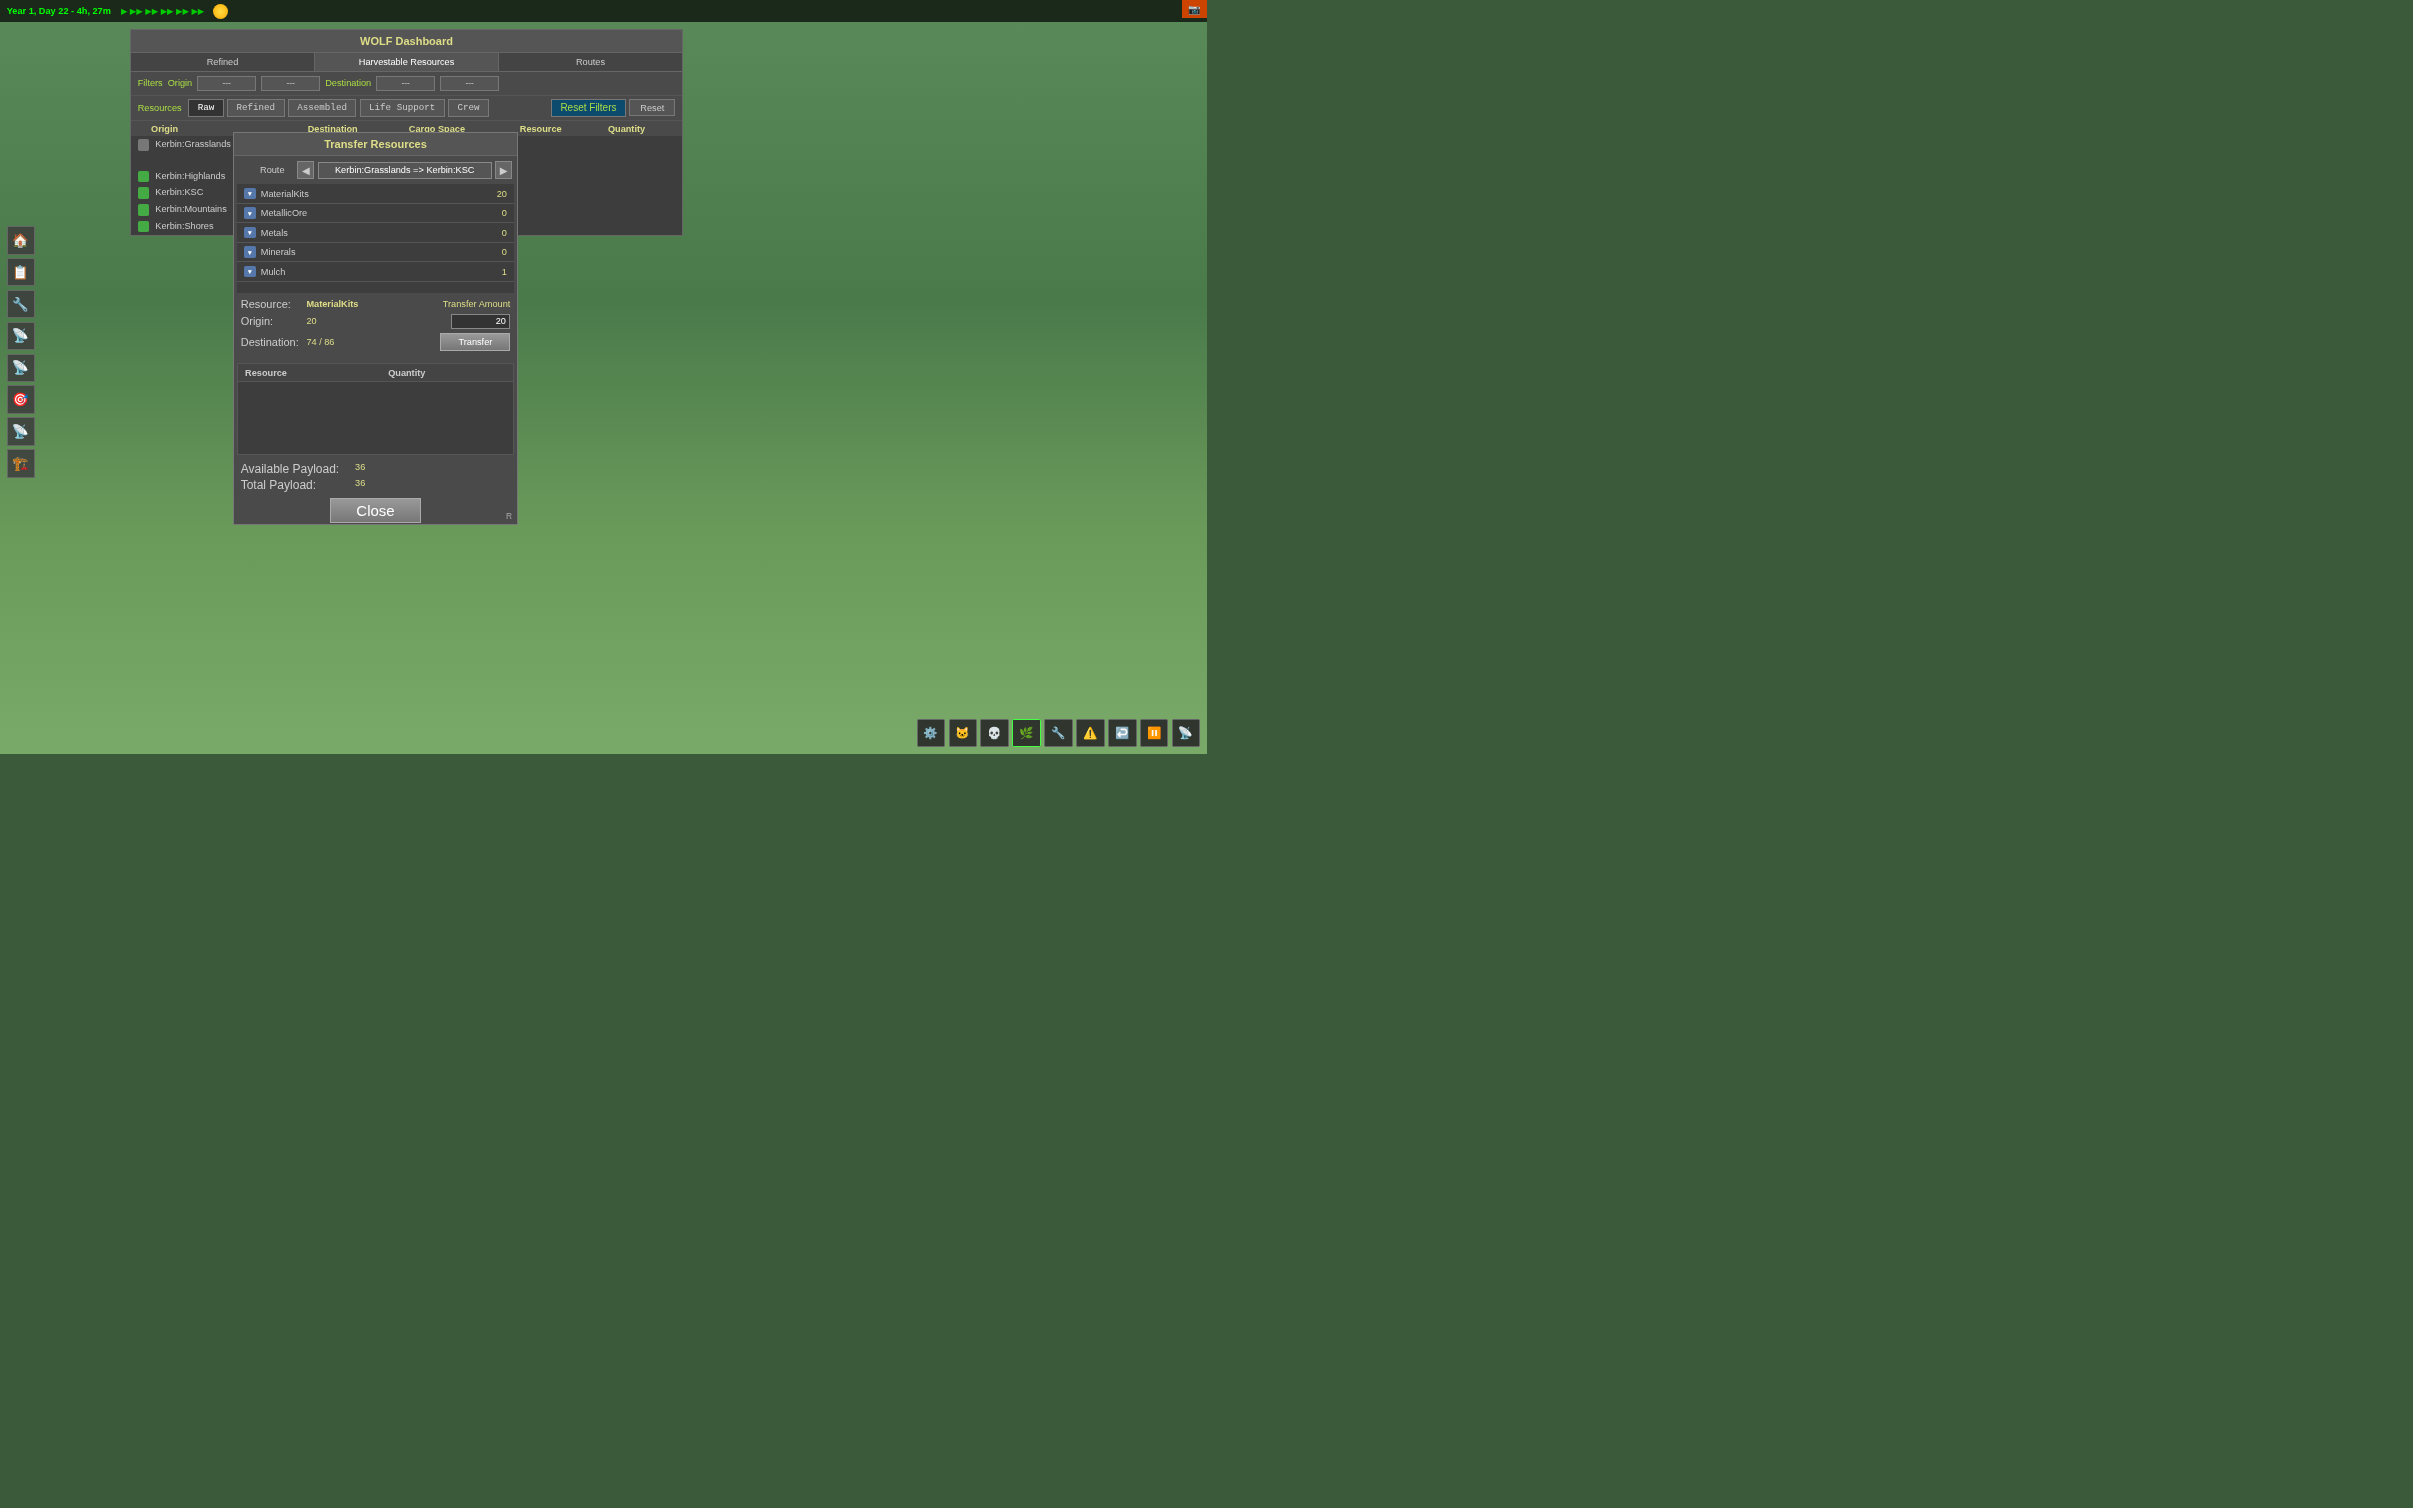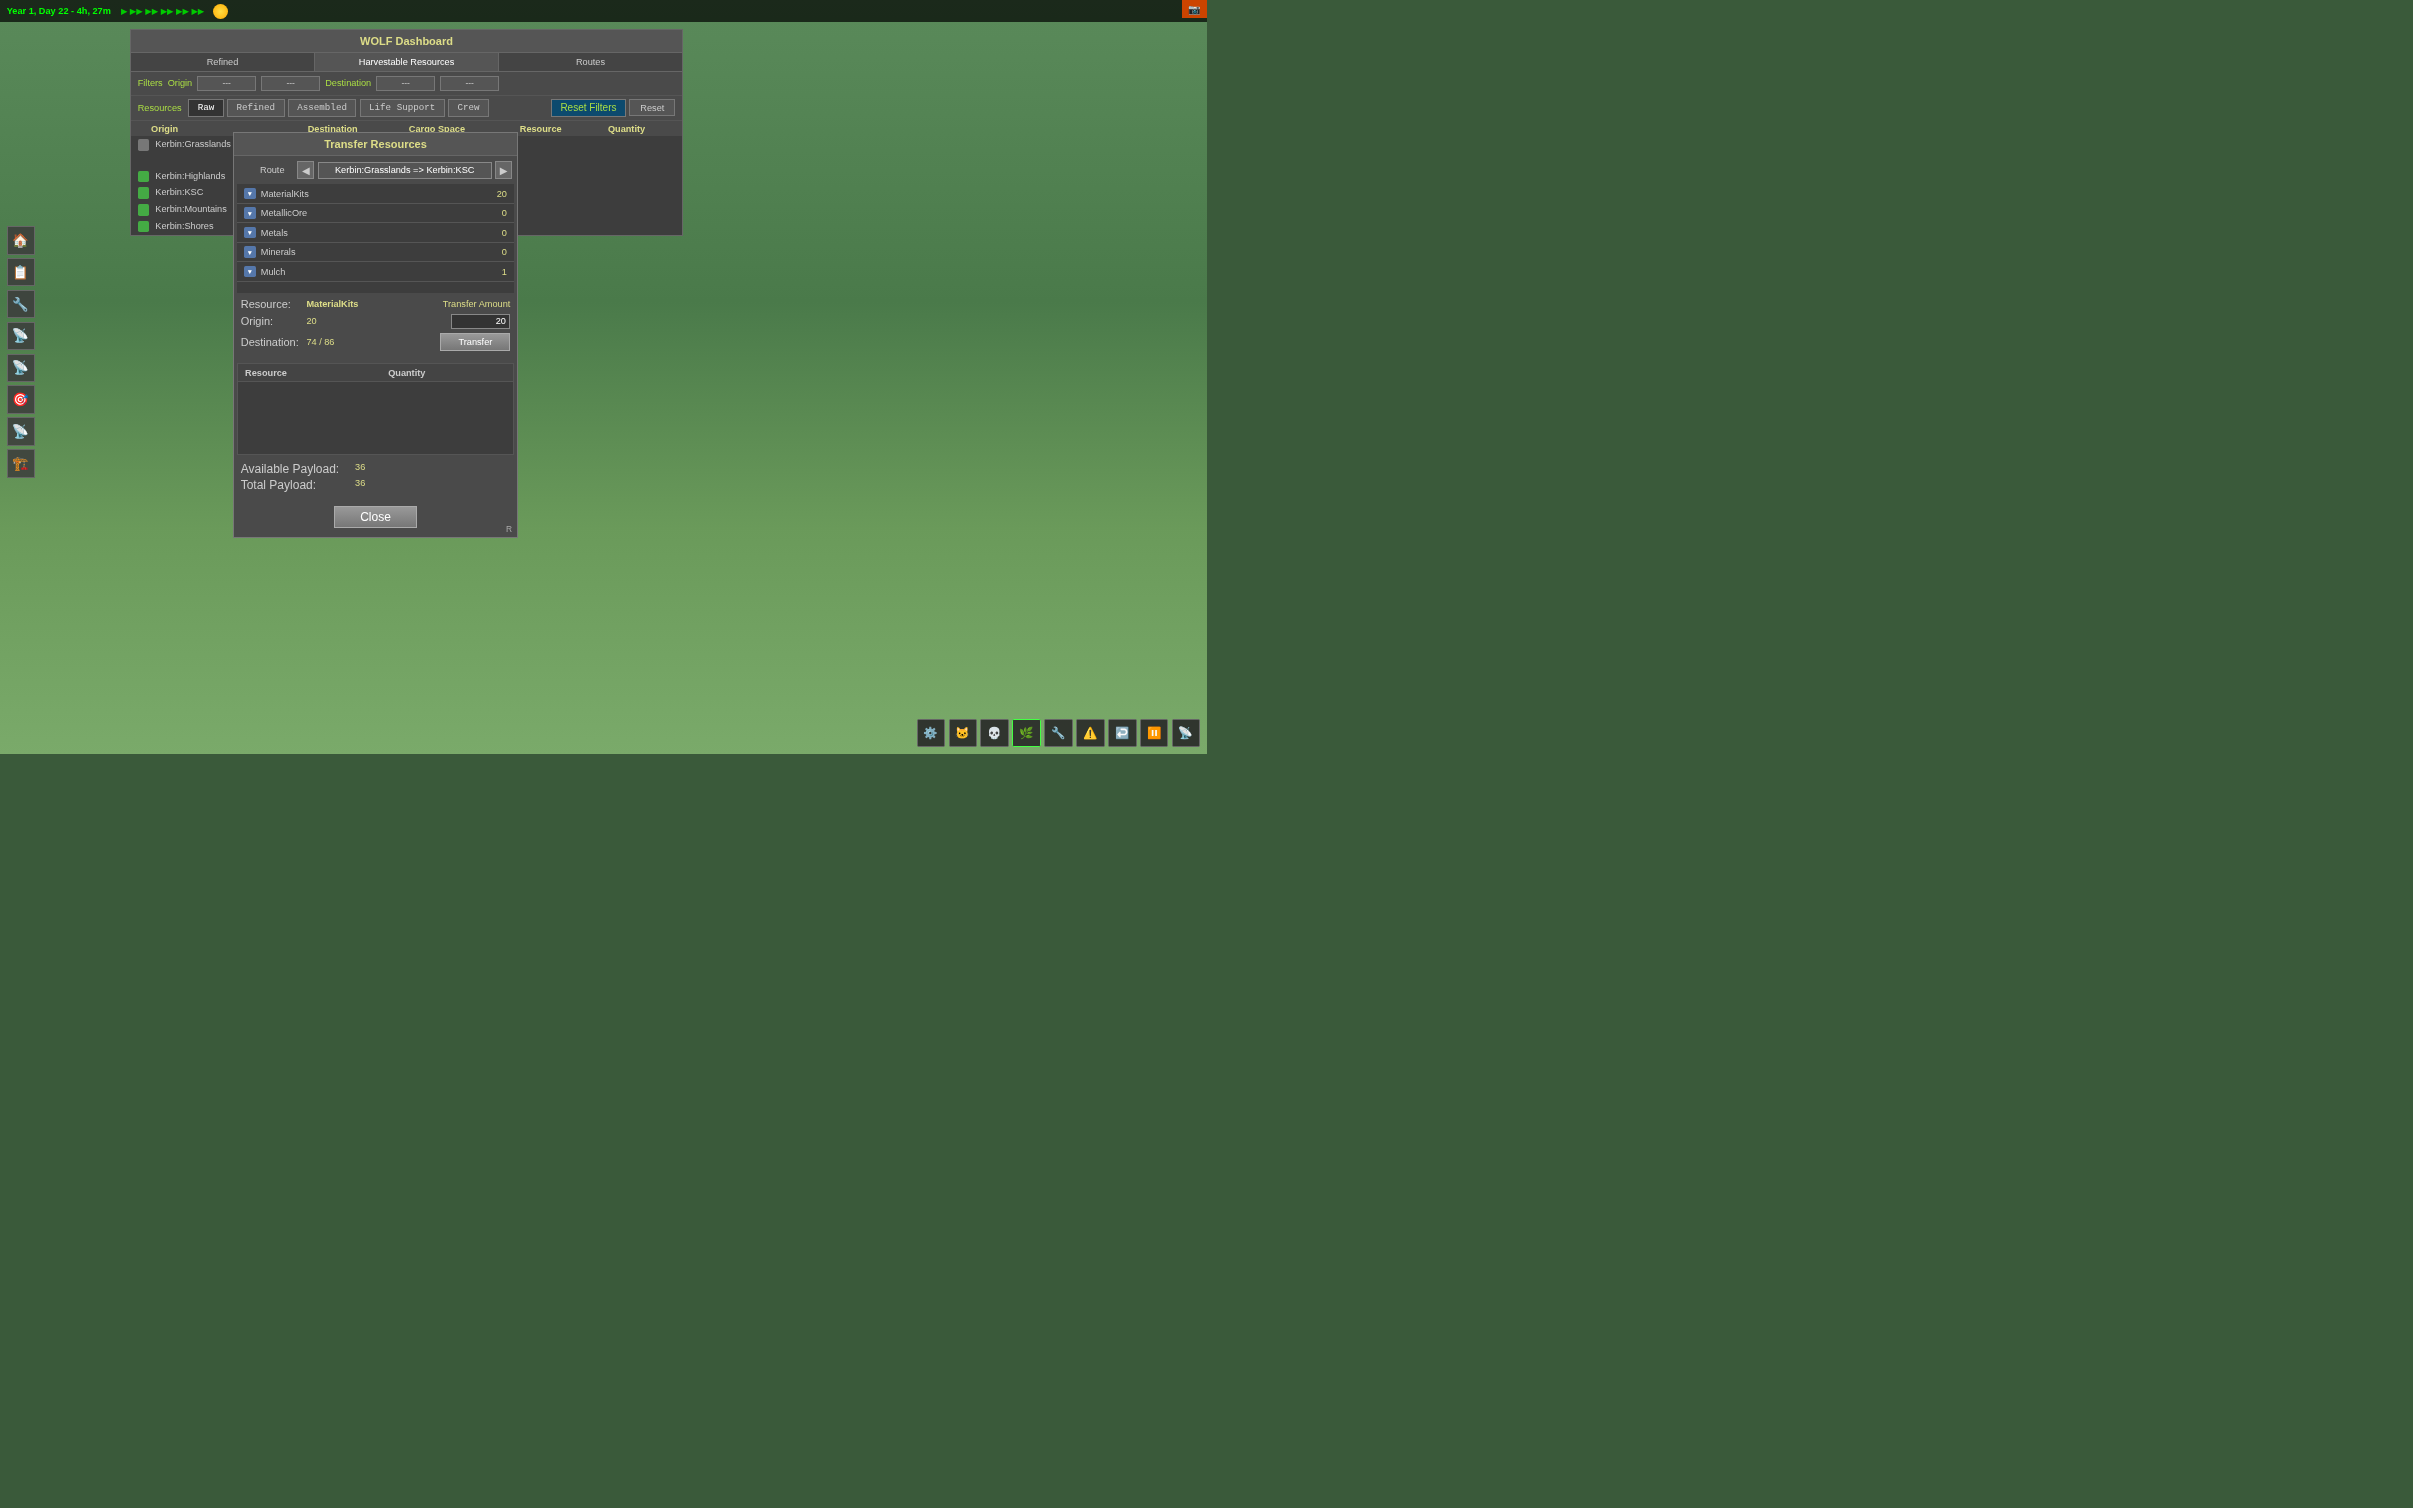--- a/index.html
+++ b/index.html
@@ -412,25 +412,25 @@
       min-width: 101px;
     }
     .payload-value {
       color: #dddd88;
       font-size: 9.2px;
     }
 
     
     .close-btn {
       display: block;
-      margin: 9px auto;
+      margin: 1px auto;
       background: linear-gradient(180deg, #999 0%, #777 100%);
       border: 0.8px solid #aaa;
       color: white;
-      font-size: 12px;
+      font-size: 15px;
       padding: 3.4px 25px;
       cursor: pointer;
     }
 
     
     .corner-r {
       position: absolute;
       bottom: 3.4px;
       right: 5px;
       color: #aaa;

